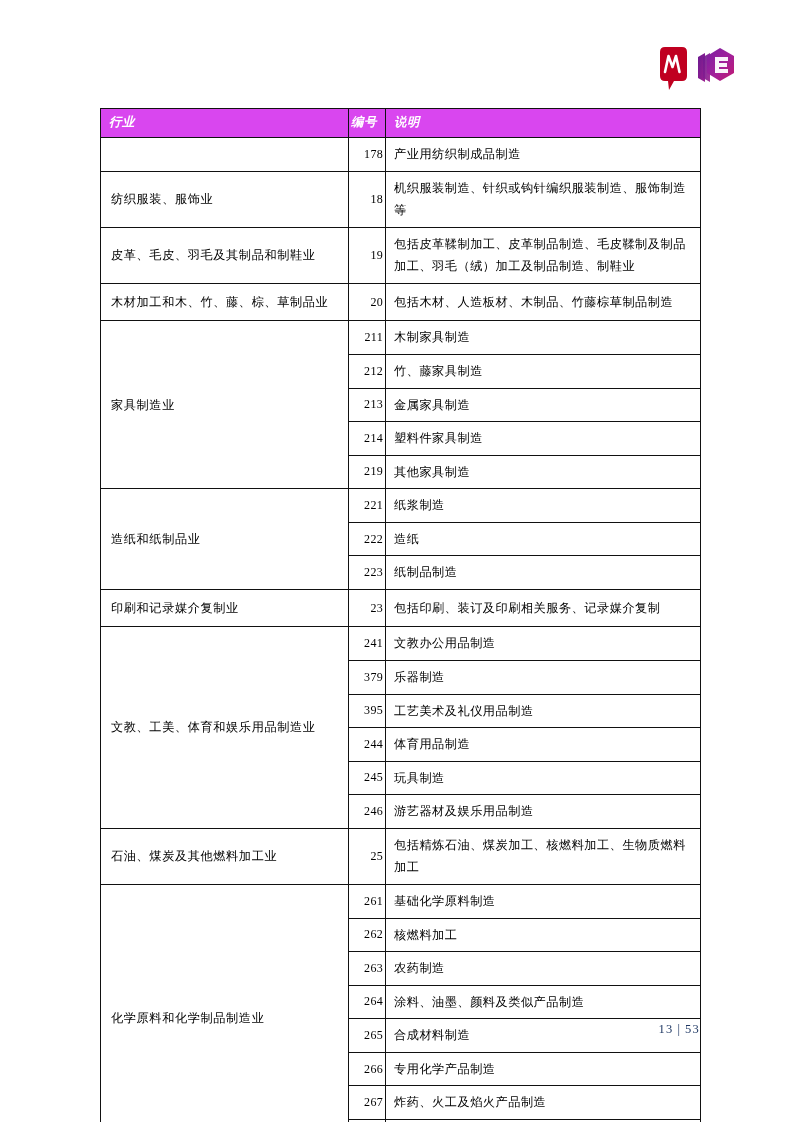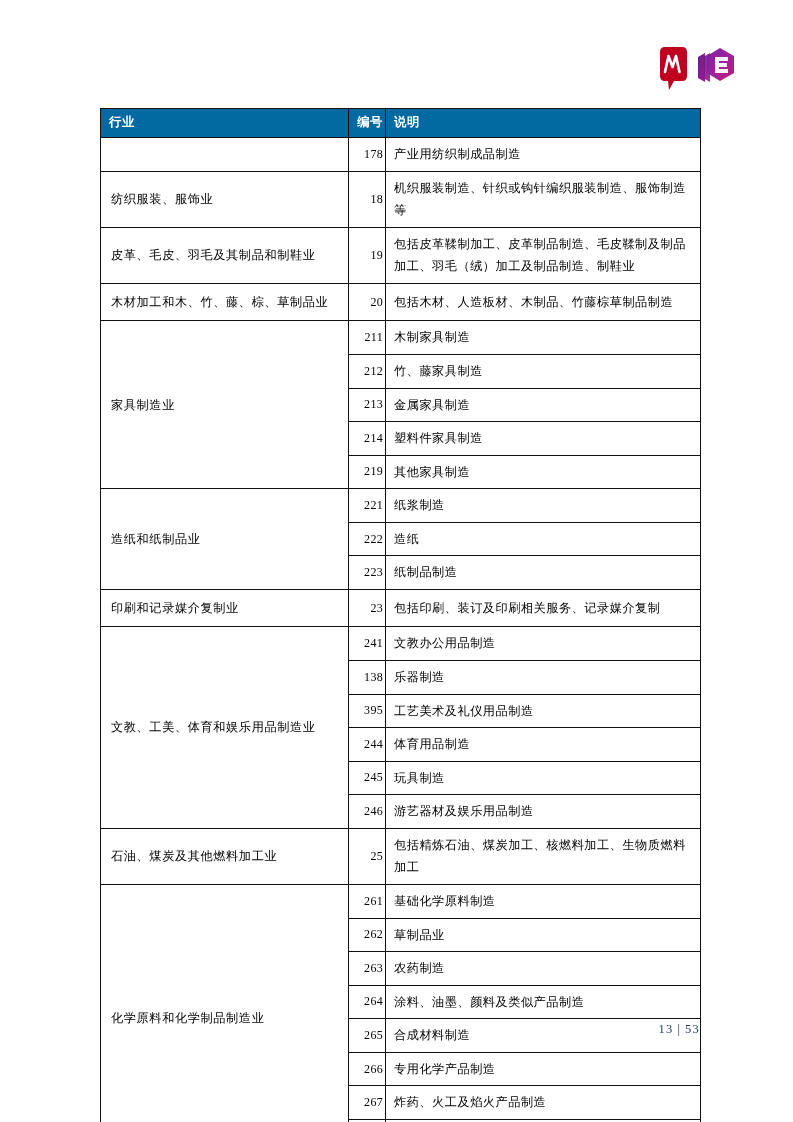--- a/index.html
+++ b/index.html
@@ -50,32 +50,33 @@
   table.cat-table col.c-code     { width: 37px; }
   table.cat-table col.c-desc     { width: 315px; }
 
   table.cat-table th,
   table.cat-table td {
     border: 1px solid #111111;
     vertical-align: middle;
   }
 
   thead th {
-    background: #0369a1;
+    background: #d946ef;
     color: #ffffff;
     font-weight: bold;
     text-align: left;
     padding: 5px 8px 6px 8px;
     border-color: #C00000;
     font-size: 12.4px;
     letter-spacing: 0.5px;
     height: 24px;
+    font-style: italic;
   }
   thead th.th-code {
-    text-align: right;
+    text-align: left;
     padding-left: 2px;
     padding-right: 2px;
   }
 
   td.industry {
     padding: 7px 8px 7px 10px;
     text-align: left;
     line-height: 1.85;
     letter-spacing: 0.6px;
     margin-left: 44px;
@@ -217,21 +218,21 @@
             <td class="industry" rowspan="1">印刷和记录媒介复制业</td>
             <td class="code">23</td>
             <td class="desc">包括印刷、装订及印刷相关服务、记录媒介复制</td>
           </tr>
           <tr>
             <td class="industry" rowspan="6">文教、工美、体育和娱乐用品制造业</td>
             <td class="code">241</td>
             <td class="desc">文教办公用品制造</td>
           </tr>
           <tr>
-            <td class="code">138</td>
+            <td class="code">379</td>
             <td class="desc">乐器制造</td>
           </tr>
           <tr>
             <td class="code">395</td>
             <td class="desc">工艺美术及礼仪用品制造</td>
           </tr>
           <tr>
             <td class="code">244</td>
             <td class="desc">体育用品制造</td>
           </tr>
@@ -248,21 +249,21 @@
             <td class="code">25</td>
             <td class="desc">包括精炼石油、煤炭加工、核燃料加工、生物质燃料加工</td>
           </tr>
           <tr>
             <td class="industry" rowspan="8">化学原料和化学制品制造业</td>
             <td class="code">261</td>
             <td class="desc">基础化学原料制造</td>
           </tr>
           <tr>
             <td class="code">262</td>
-            <td class="desc">草制品业</td>
+            <td class="desc">核燃料加工</td>
           </tr>
           <tr>
             <td class="code">263</td>
             <td class="desc">农药制造</td>
           </tr>
           <tr>
             <td class="code">264</td>
             <td class="desc">涂料、油墨、颜料及类似产品制造</td>
           </tr>
           <tr>

